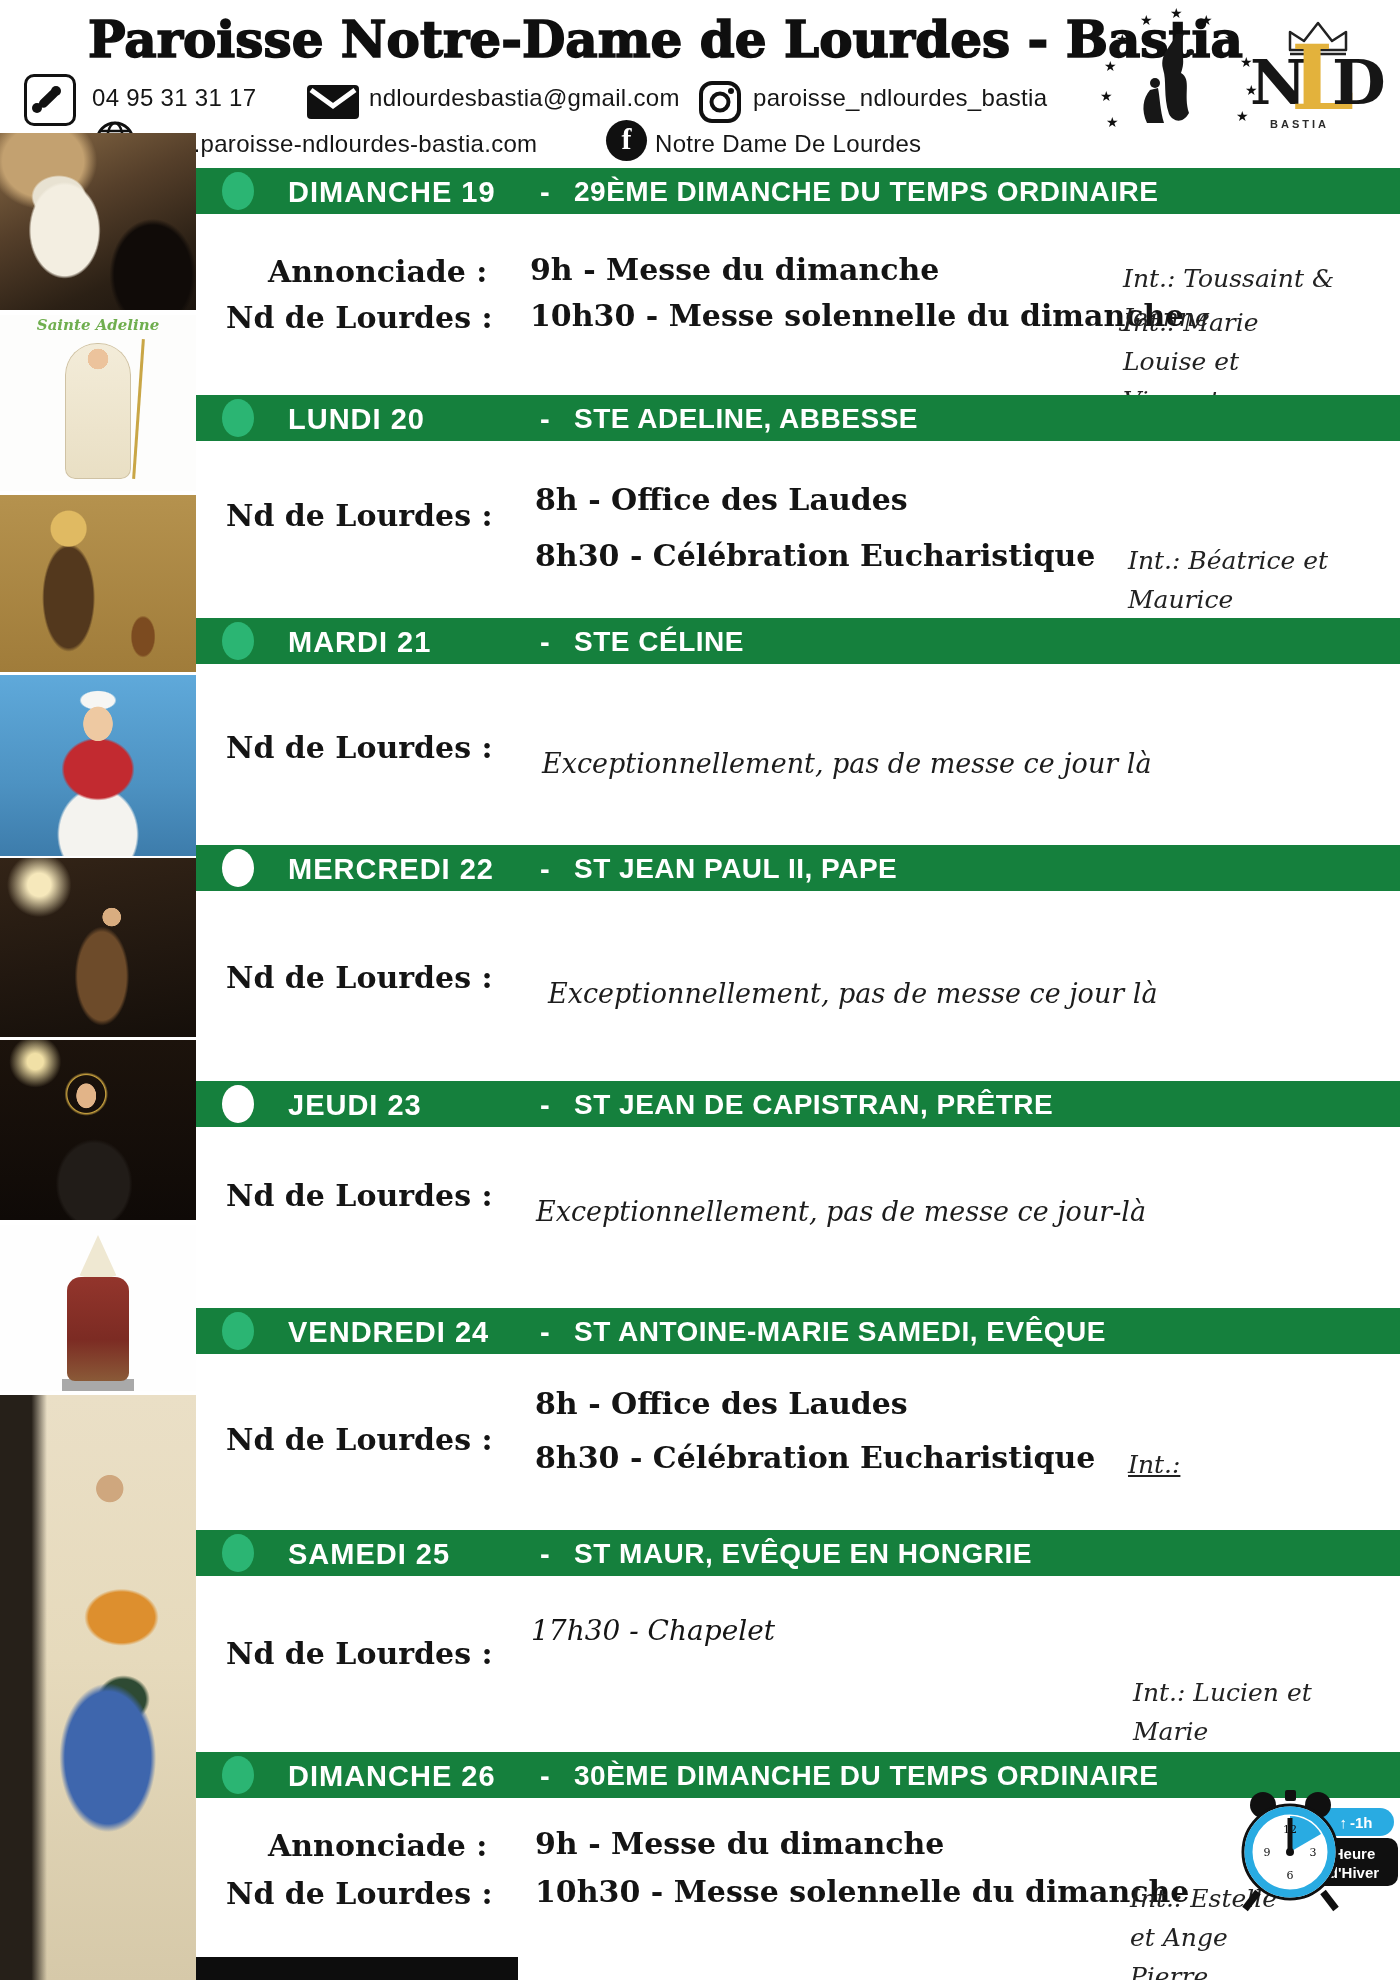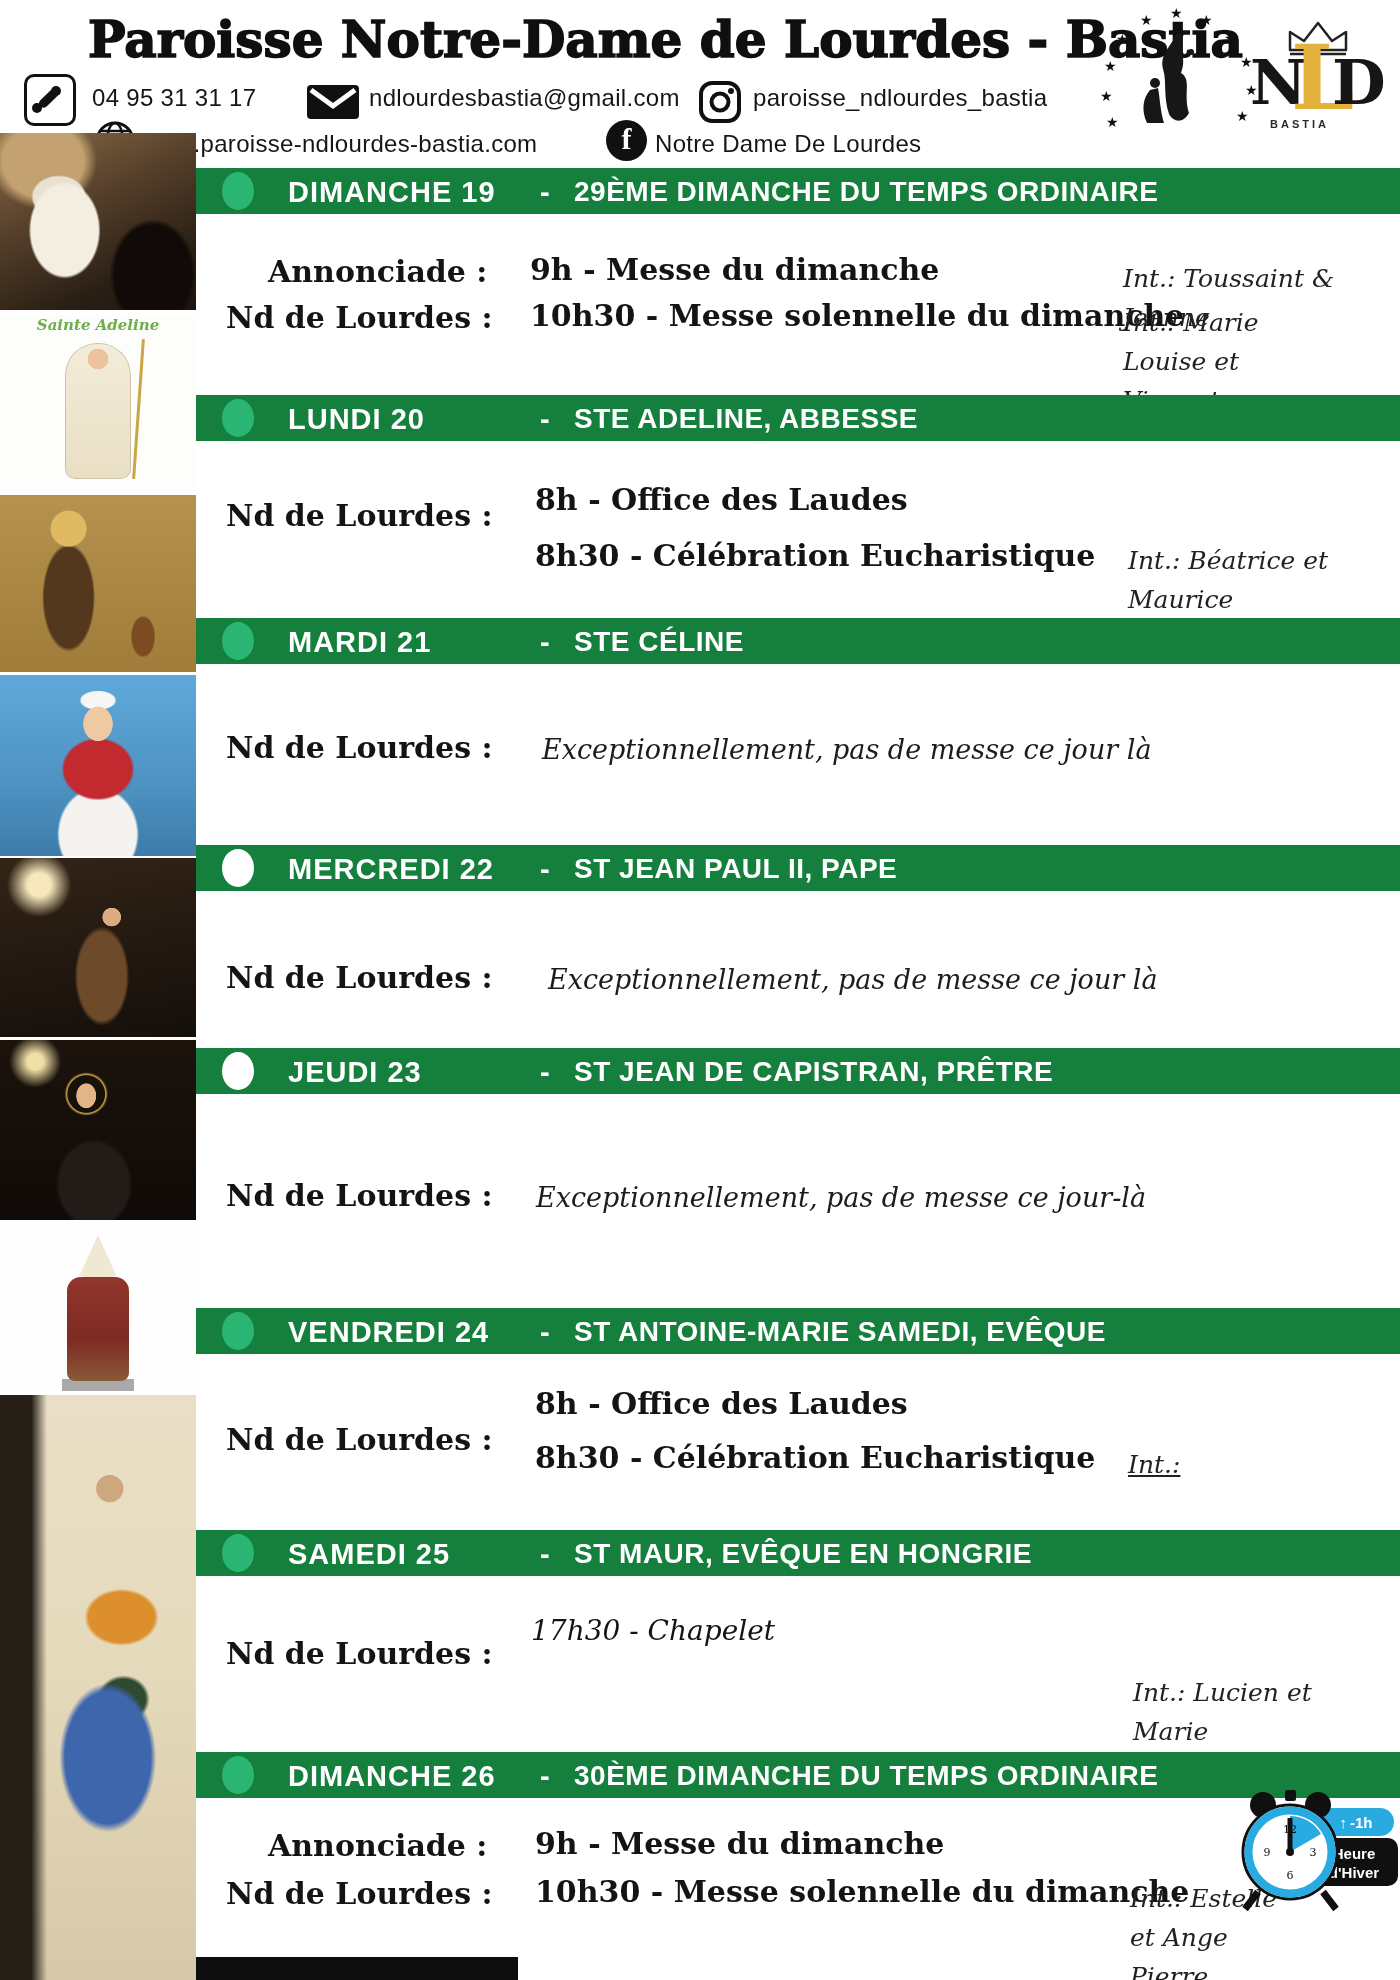--- a/index.html
+++ b/index.html
@@ -31,21 +31,21 @@
   .banner{position:absolute;left:196px;width:1204px;height:46px;background:#15803d;}
   .banner .dot{position:absolute;left:26px;top:4px;width:32px;height:38px;border-radius:50%;}
   .banner .day{position:absolute;left:92px;top:8px;font:700 29px "Liberation Sans",sans-serif;color:#fff;letter-spacing:1px;white-space:nowrap;}
   .banner .dash{position:absolute;left:344px;top:8px;font:700 29px "Liberation Sans",sans-serif;color:#fff;}
   .banner .btitle{position:absolute;left:378px;top:8px;font:700 28px "Liberation Sans",sans-serif;color:#fff;letter-spacing:.5px;white-space:nowrap;}
 
   
   .place{position:absolute;font:700 30px "DejaVu Serif",serif;white-space:nowrap;}
   .event{position:absolute;font:700 30px "DejaVu Serif",serif;white-space:nowrap;}
   .event-it{position:absolute;font:italic 400 28px "DejaVu Serif",serif;white-space:nowrap;}
-  .note{position:absolute;font:italic 400 27px "DejaVu Serif",serif;color:#1c1c1c;white-space:nowrap;}
+  .note{position:absolute;font:italic 400 27px "DejaVu Serif",serif;color:#1c1c1c;white-space:nowrap;margin-top:14px;}
   .int{position:absolute;font:italic 400 25px "DejaVu Serif",serif;color:#222;line-height:1.55;}
 
   
   .simg{position:absolute;left:0;width:196px;}
   .img1{background:
      radial-gradient(58px 78px at 33% 55%,#f3eee1 58%,rgba(243,238,225,0) 62%),
      radial-gradient(46px 36px at 30% 36%,#e8e2d2 55%,rgba(0,0,0,0) 60%),
      radial-gradient(90px 80px at 22% 16%,#c3a170 45%,rgba(0,0,0,0) 60%),
      radial-gradient(70px 90px at 78% 80%,#100b08 55%,rgba(0,0,0,0) 62%),
      linear-gradient(155deg,#8a6c47 0%,#553f2a 40%,#2b2015 75%,#1b140e 100%);}
@@ -214,21 +214,21 @@
 
   <div class="banner" style="top:845px;">
     <span class="dot" style="background: rgb(255, 255, 255);"></span>
     <span class="day">MERCREDI 22</span>
     <span class="dash">-</span>
     <span class="btitle">ST JEAN PAUL II, PAPE</span>
   </div>
   <div class="place" style="left:226px;top:960px;">Nd de Lourdes :</div>
   <div class="note" style="left:548px;top:964px;">Exceptionnellement, pas de messe ce jour là</div>
 
-  <div class="banner" style="top:1048px;">
+  <div class="banner" style="top:1081px;">
     <span class="dot" style="background: rgb(255, 255, 255);"></span>
     <span class="day">JEUDI 23</span>
     <span class="dash">-</span>
     <span class="btitle">ST JEAN DE CAPISTRAN, PRÊTRE</span>
   </div>
   <div class="place" style="left:226px;top:1178px;">Nd de Lourdes :</div>
   <div class="note" style="left:536px;top:1182px;">Exceptionnellement, pas de messe ce jour-là</div>
 
   <div class="banner" style="top:1308px;">
     <span class="dot" style="background: rgb(43, 181, 115);"></span>

